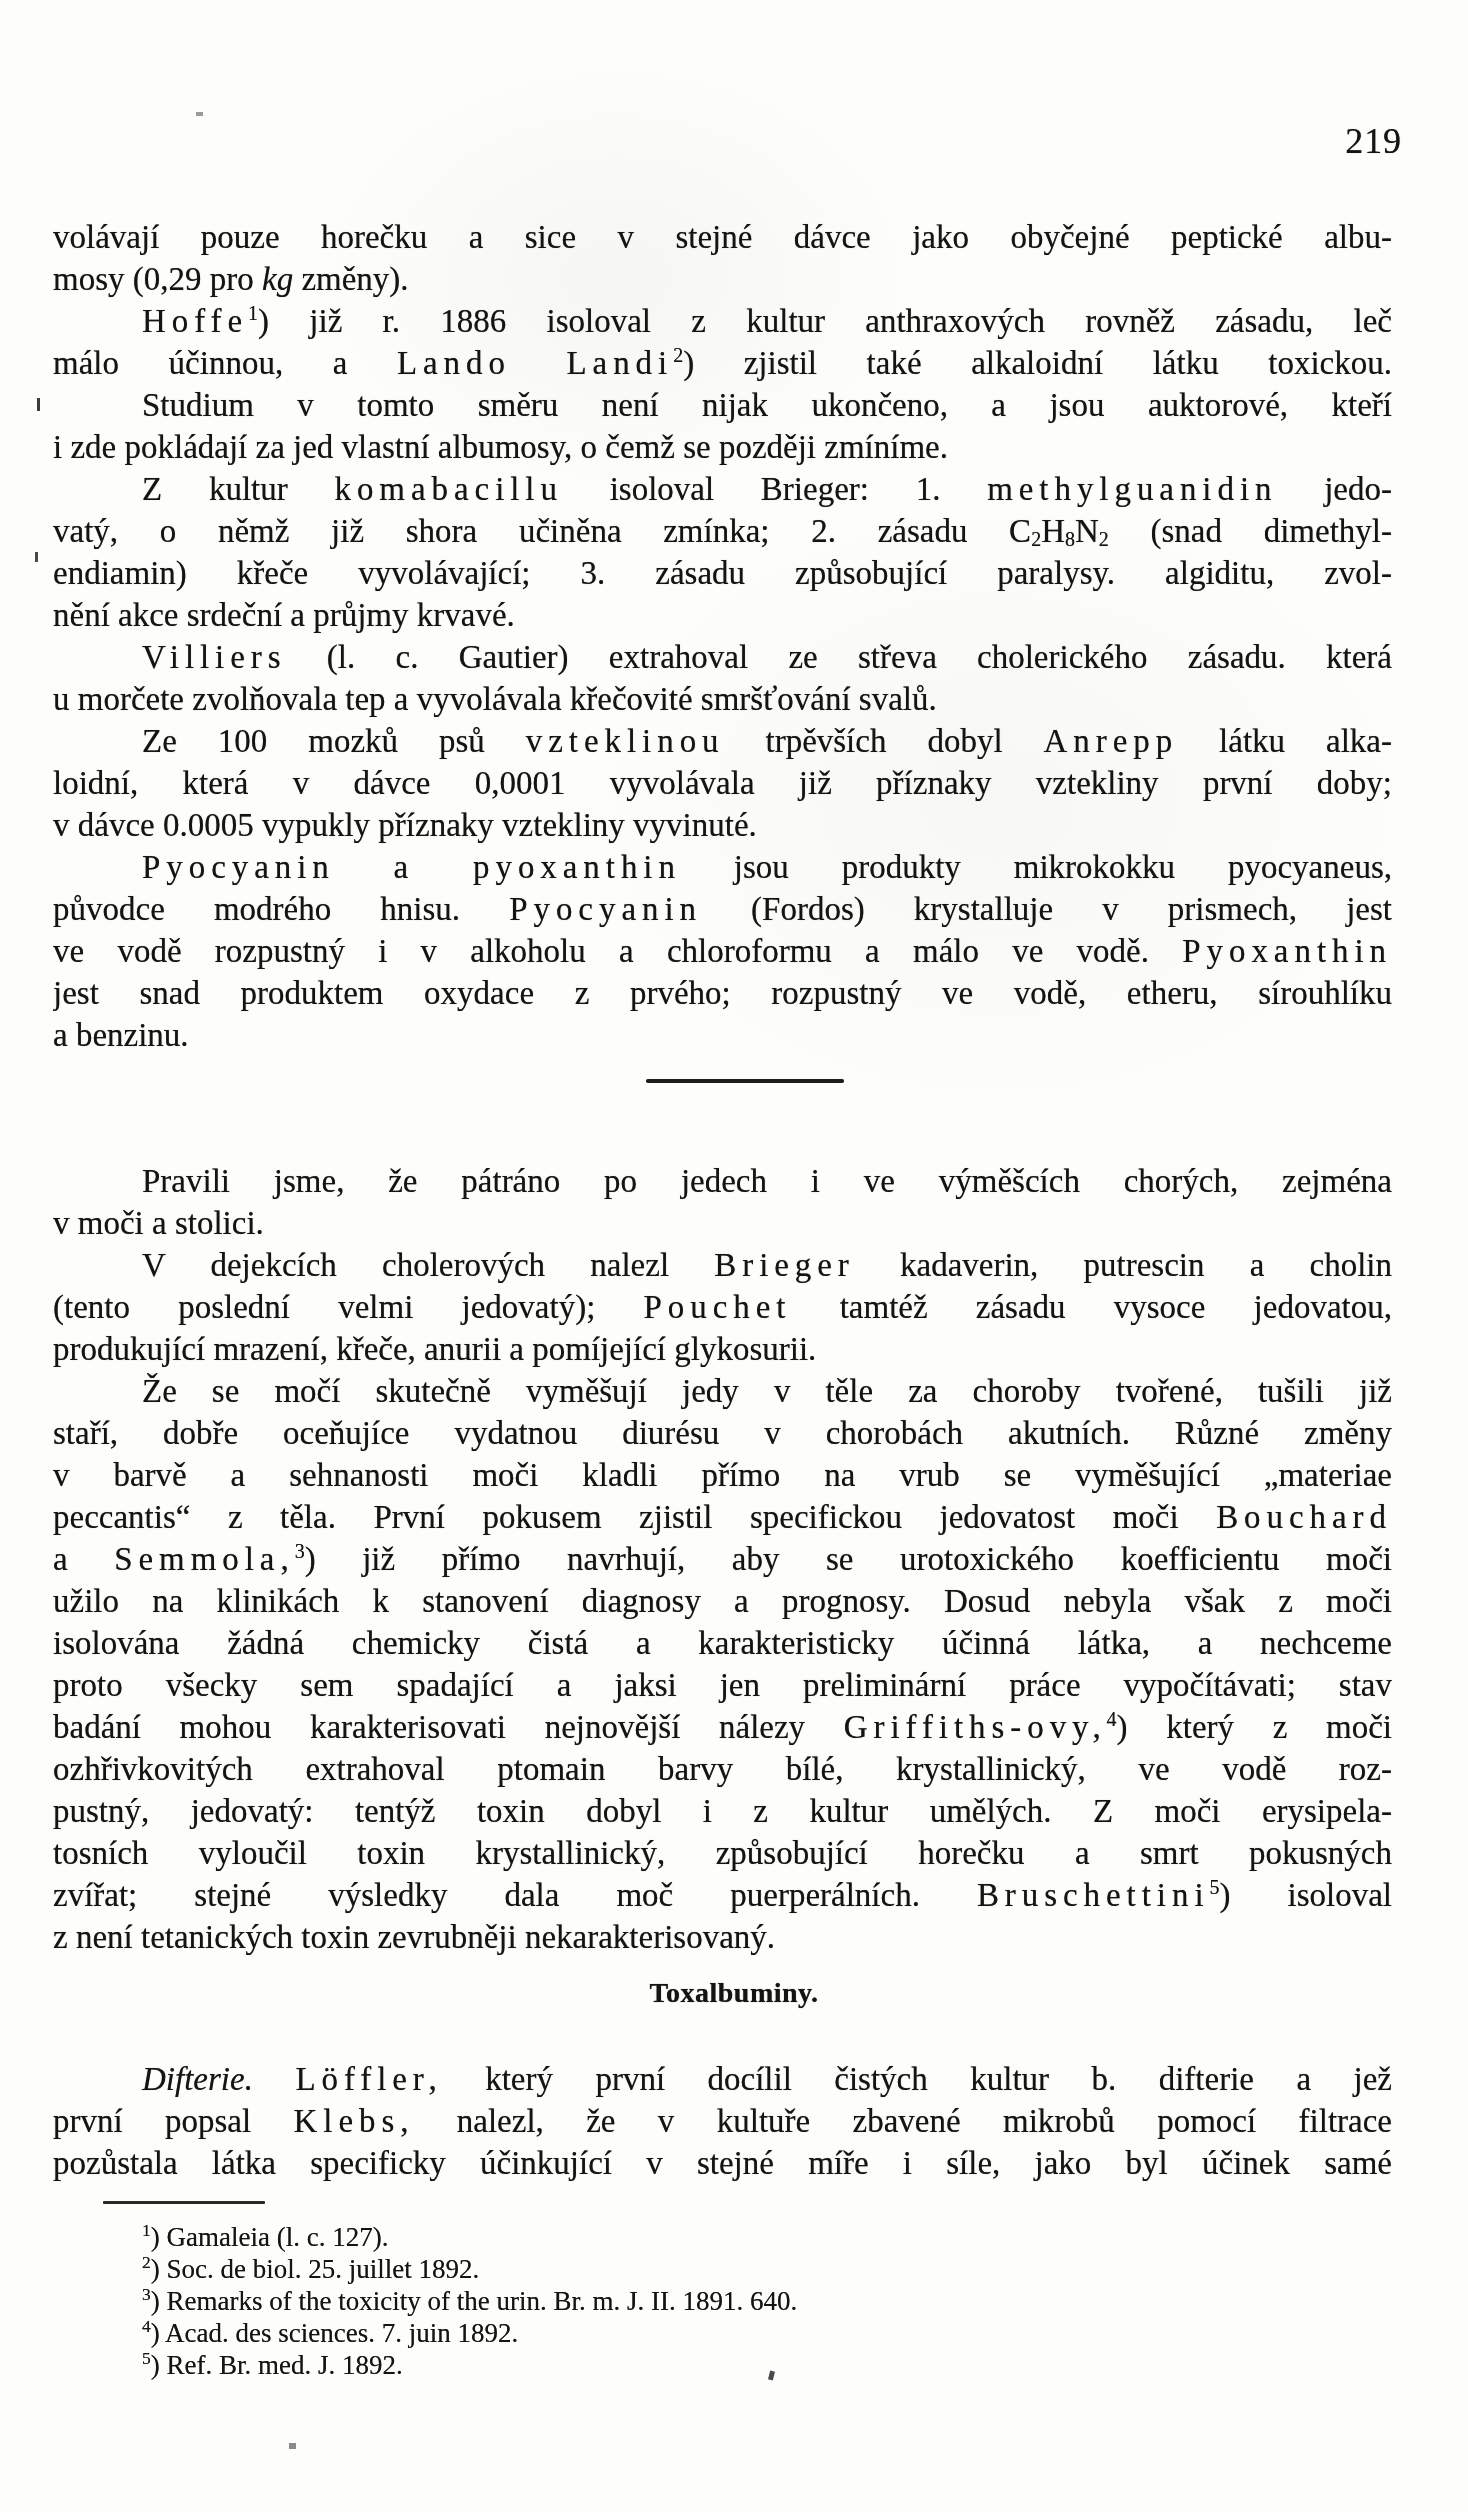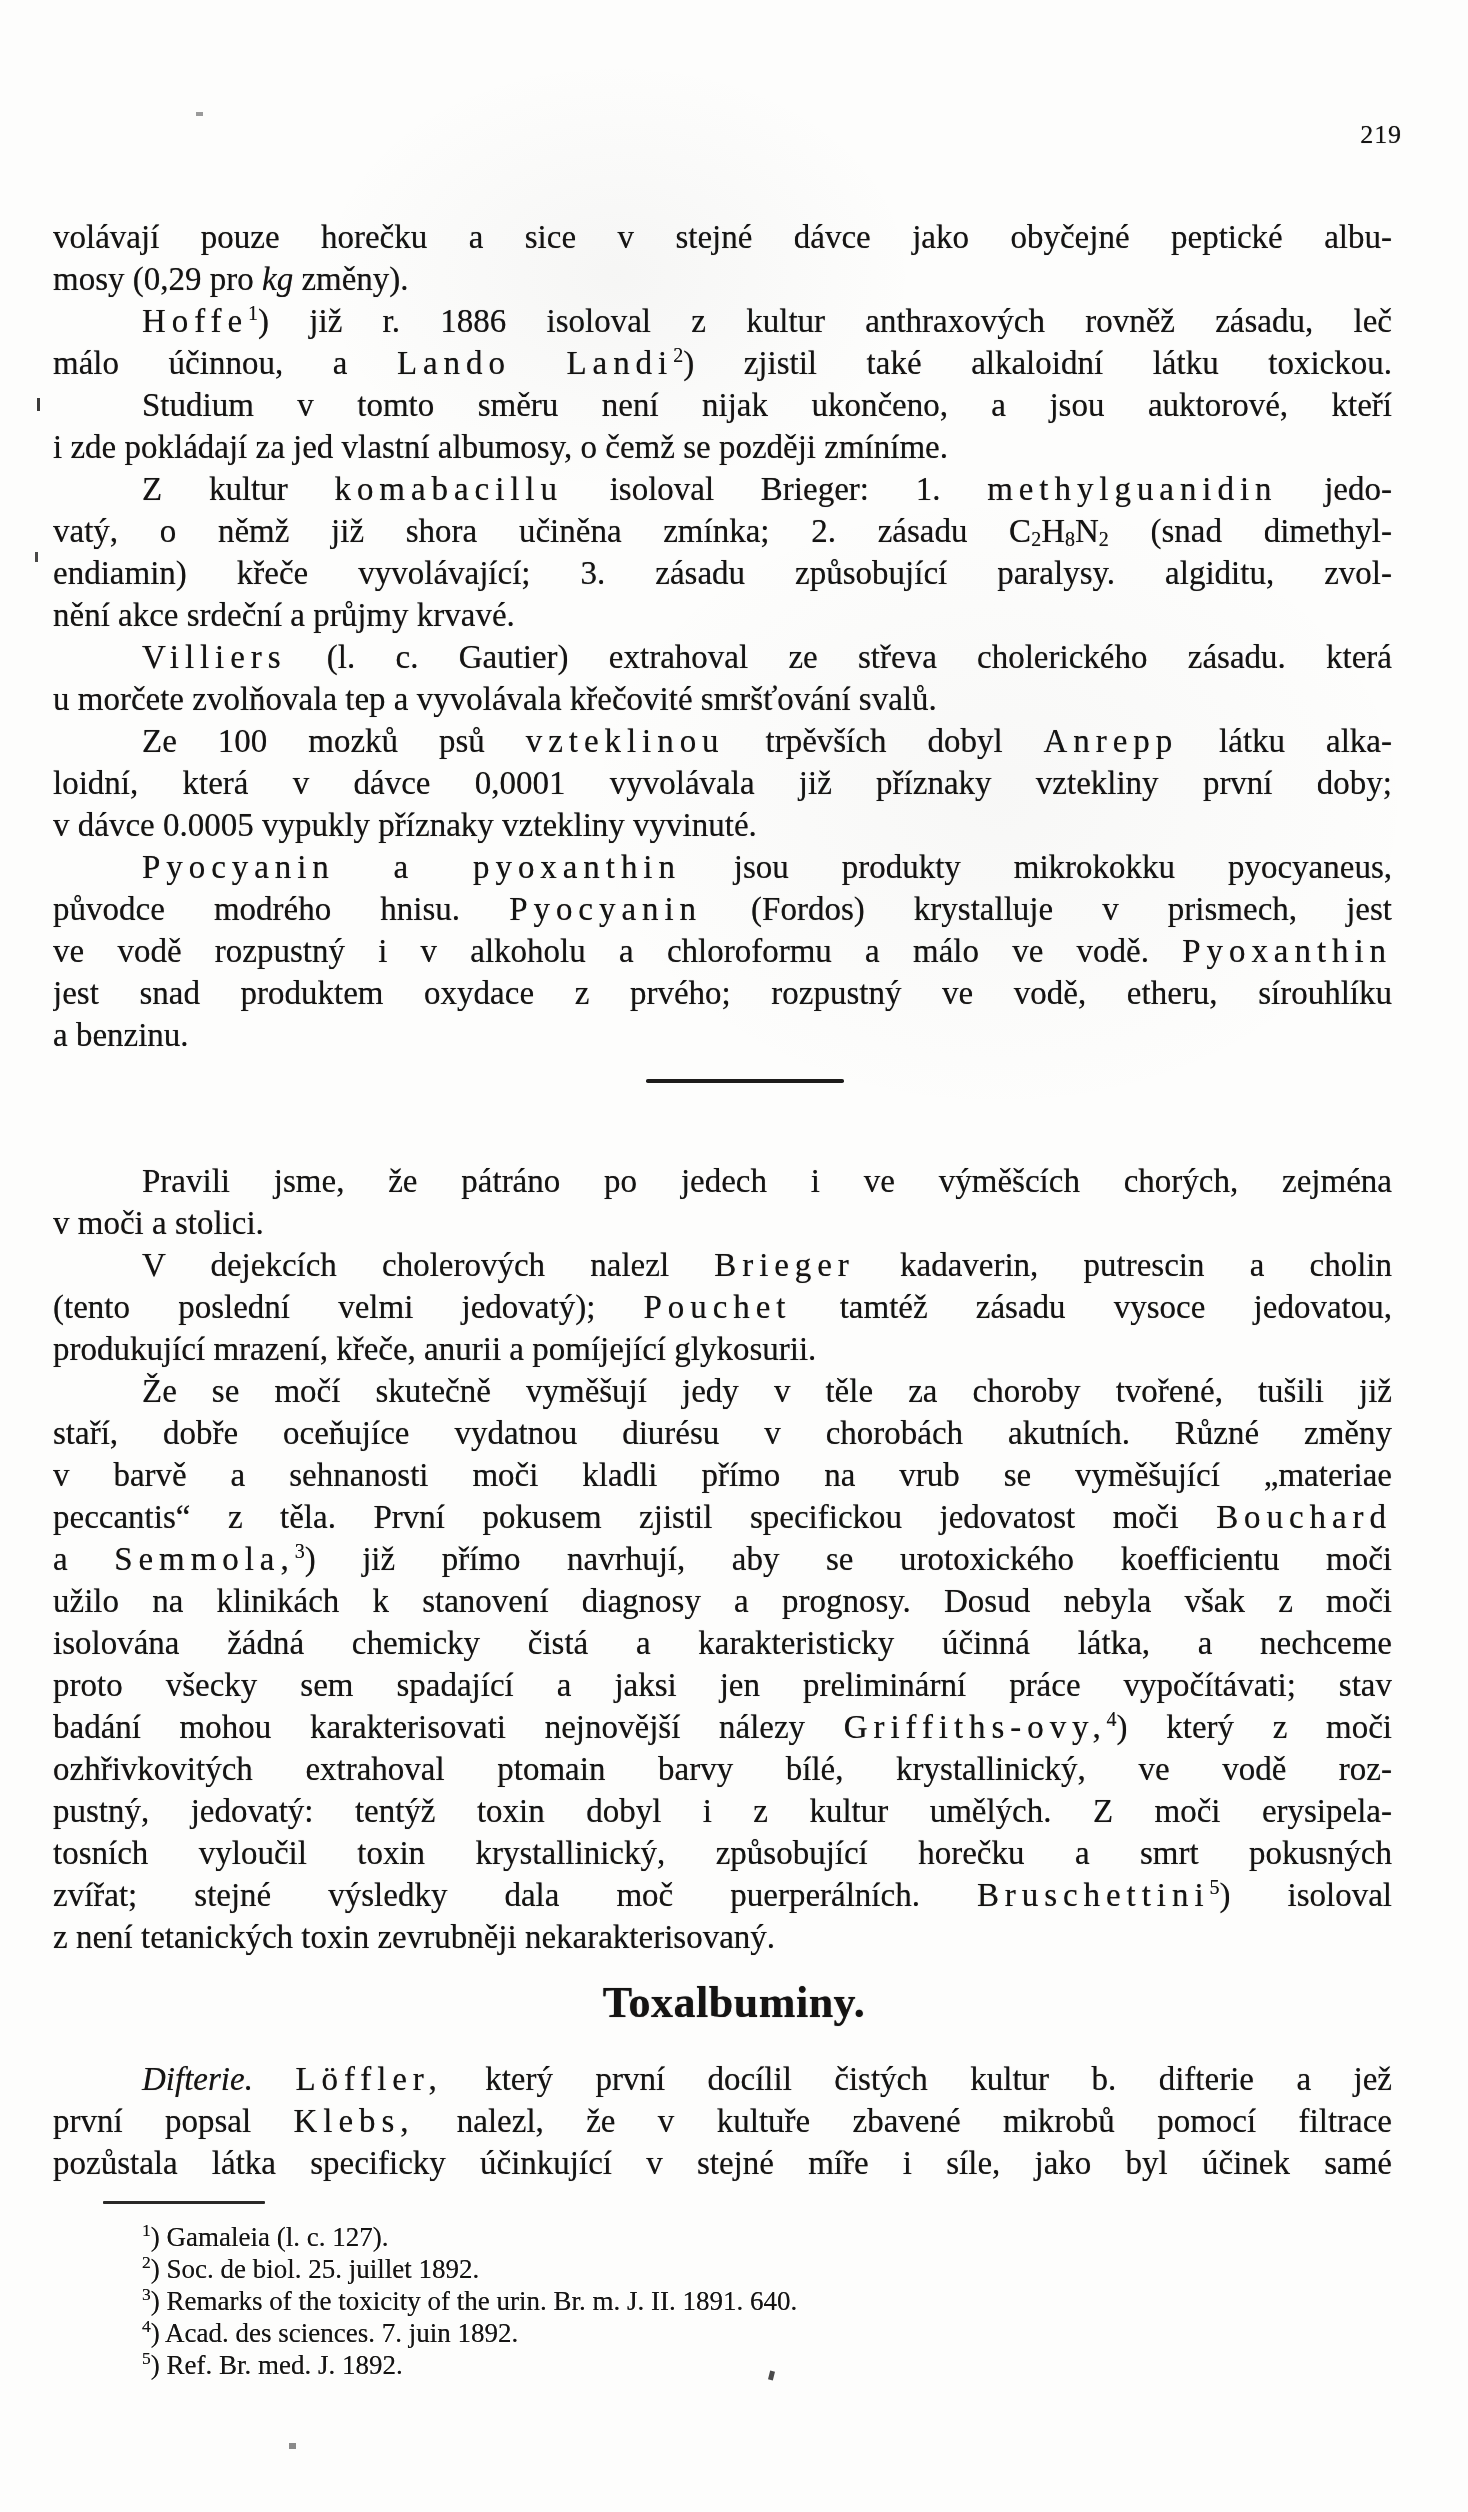--- a/index.html
+++ b/index.html
@@ -5,38 +5,38 @@
   html,body { margin:0; padding:0; }
   .page {
     position:relative; width:1468px; height:2512px; overflow:hidden;
     background:
       radial-gradient(ellipse 461px 332px at 42% 11%, rgba(110,110,110,.05), transparent 65%),
       radial-gradient(ellipse 646px 480px at 68% 32%, rgba(110,110,110,.04), transparent 65%),
       #fdfdfc;
     font-family:"Liberation Serif","DejaVu Serif",serif;
     color:#151413;
   }
-  .pageno { position:absolute; top:120px; right:66px; font-size:26px; letter-spacing:0.9px;
+  .pageno { position:absolute; top:120px; right:66px; font-size:36px; letter-spacing:0.9px;
             text-shadow:0 0 0.7px rgba(0,0,0,.65); }
   .col { position:absolute; left:53px; width:1339px; }
   .col-a { top:216px; }
   .col-b { top:1160px; }
   .col-c { top:2058px; }
   .ln { height:42px; line-height:42px; font-size:33px; overflow:hidden;
         text-align:justify; text-align-last:left; white-space:normal;
         text-shadow:0 0 0.7px rgba(0,0,0,.6); }
   .j  { text-align-last:justify; }
   .ind { text-indent:89px; }
   .g  { letter-spacing:.18em; }
   .ln sup { font-size:20px; line-height:0; text-shadow:0 0 0.6px rgba(0,0,0,.6); }
   .ln sub { font-size:20px; line-height:0; vertical-align:-0.22em; }
   .divider-mid { position:absolute; left:646px; top:1079px; width:198px; height:3.7px;
                  background:#1d1c1b; border-radius:1.8px; }
   .heading { position:absolute; top:1977px; left:0; width:100%; text-align:center;
-             font-size:44px; font-weight:bold; letter-spacing:0.5px;
+             font-size:28px; font-weight:bold; letter-spacing:0.5px;
              text-shadow:0 0 0.9px rgba(0,0,0,.7); }
   .divider-foot { position:absolute; left:103px; top:2201px; width:162px; height:2.8px;
                   background:#2a2927; border-radius:0.9px; }
   .footnotes { position:absolute; left:53px; top:2221px; width:1339px; }
   .fn { height:32px; line-height:32px; font-size:27px; padding-left:89px; overflow:hidden;
         text-shadow:0 0 0.6px rgba(0,0,0,.6); }
   .fn sup { font-size:17.5px; line-height:0; }
   .speck { position:absolute; background:#555; }
   .speck.s1 { left:769px; top:2371px; width:4.6px; height:9.2px; transform:rotate(14deg); background:#4a4a4a; }
   .speck.s2 { left:289px; top:2443px; width:6.5px; height:5.5px; background:#8a8a8a; }

